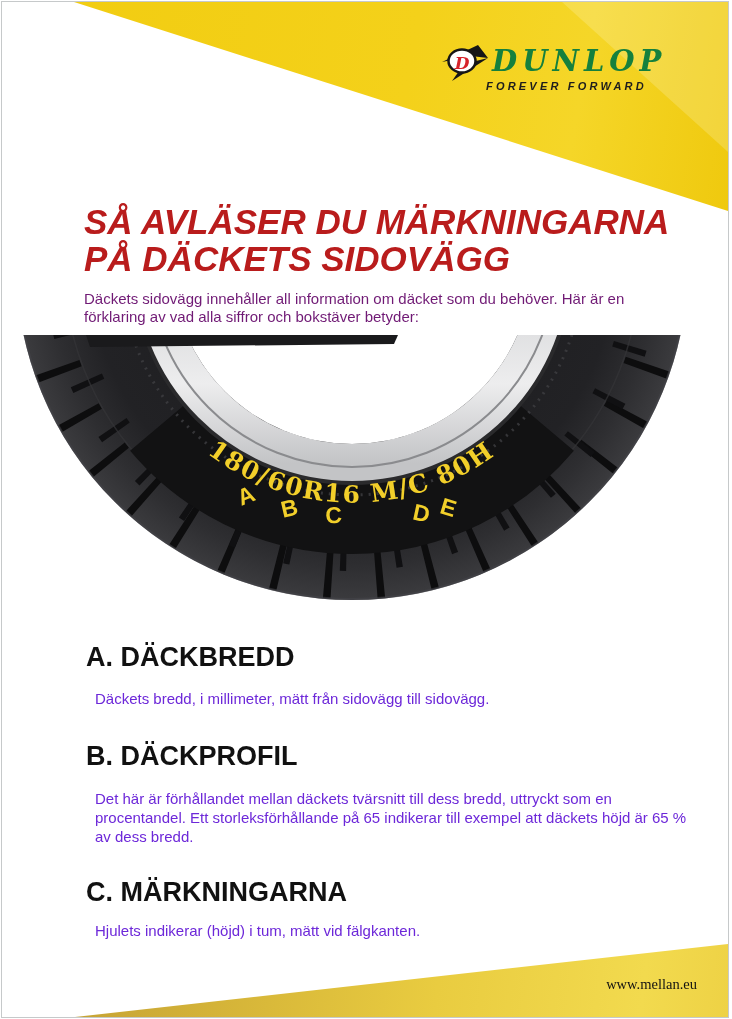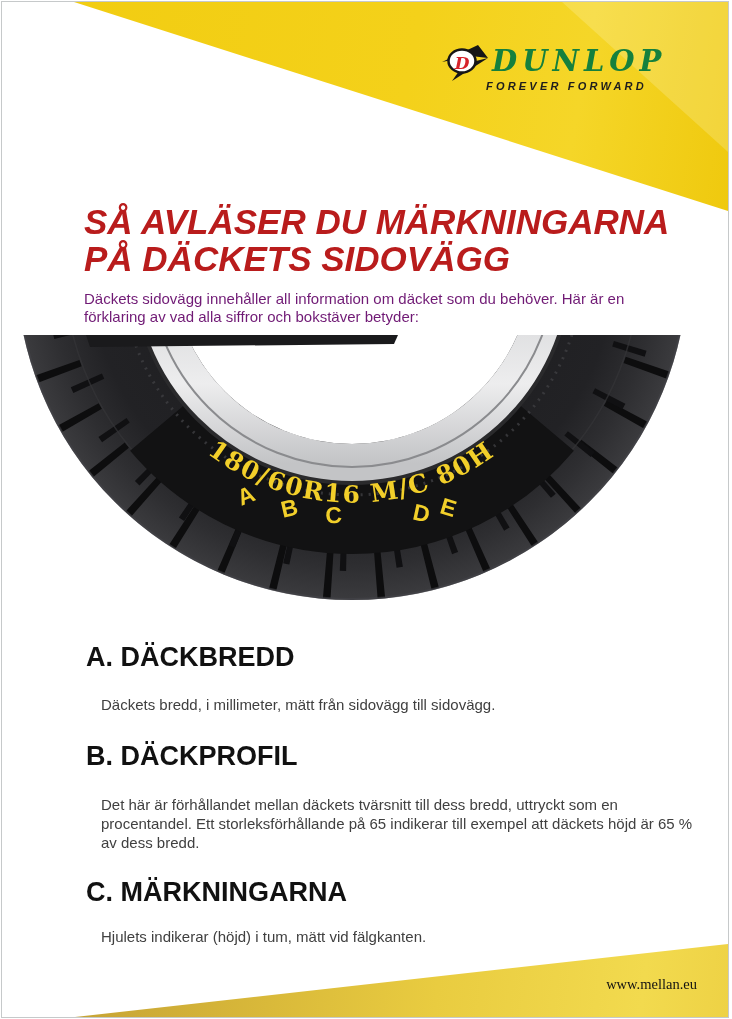--- a/index.html
+++ b/index.html
@@ -30,21 +30,21 @@
     font-size:35px;line-height:1.06;font-weight:bold;font-style:italic;color:#b91c1c;}
   .intro{position:absolute;left:82px;top:288px;width:560px;margin:0;
     font-size:15px;line-height:1.23;color:#701a75;}
 
   
   .tire-wrap{position:absolute;left:0;top:333px;width:732px;height:272px;}
 
   
   .sec-h{position:absolute;left:80px;margin:4px;font-size:27px;font-weight:bold;
     color:#111;white-space:nowrap;}
-  .sec-b{position:absolute;left:82px;margin:17px;font-size:15px;line-height:1.28;color:#404040;}
+  .sec-b{position:absolute;left:82px;margin:11px;font-size:15px;line-height:1.28;color:#6d28d9;}
   #secA-h{top:636px}#secA-b{top:676px;width:560px}
   #secB-h{top:735px}#secB-b{top:776px;width:600px}
   #secC-h{top:871px}#secC-b{top:908px;width:560px}
 
   
   .footer-banner{position:absolute;left:0;bottom:0;width:100%;height:76px;
     background:linear-gradient(97deg,#bd9a33 0%,#d4b338 30%,#e9cc40 60%,#f2da4e 88%,#eed245 100%);
     clip-path:polygon(73px 100%,100% 3px,100% 100%);}
   .footer-url{position:absolute;right:31px;top:974px;font-family:"Liberation Serif",serif;
     font-size:14.5px;color:#111;text-decoration:none;}

